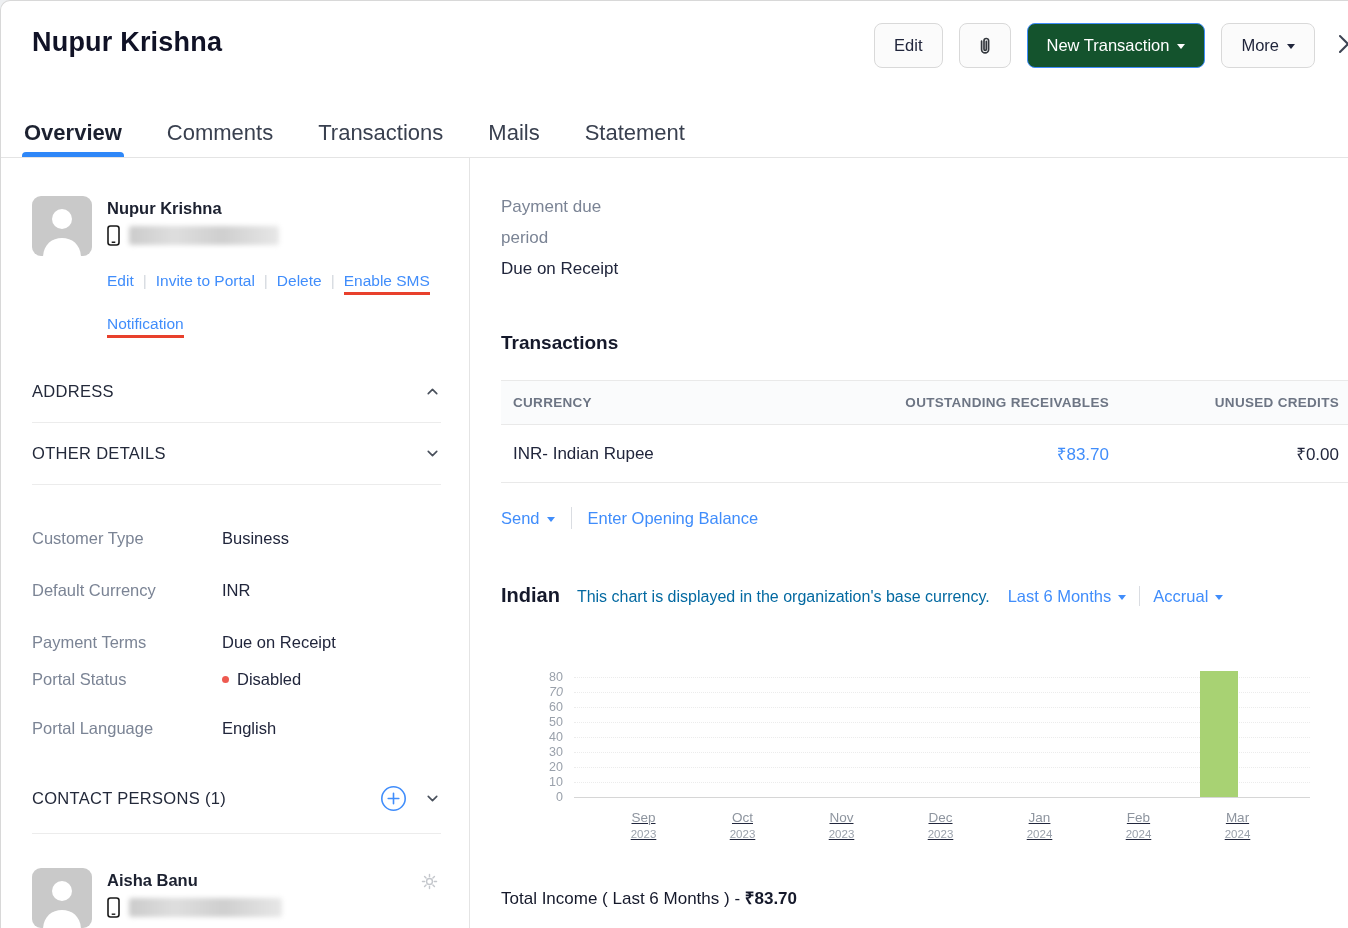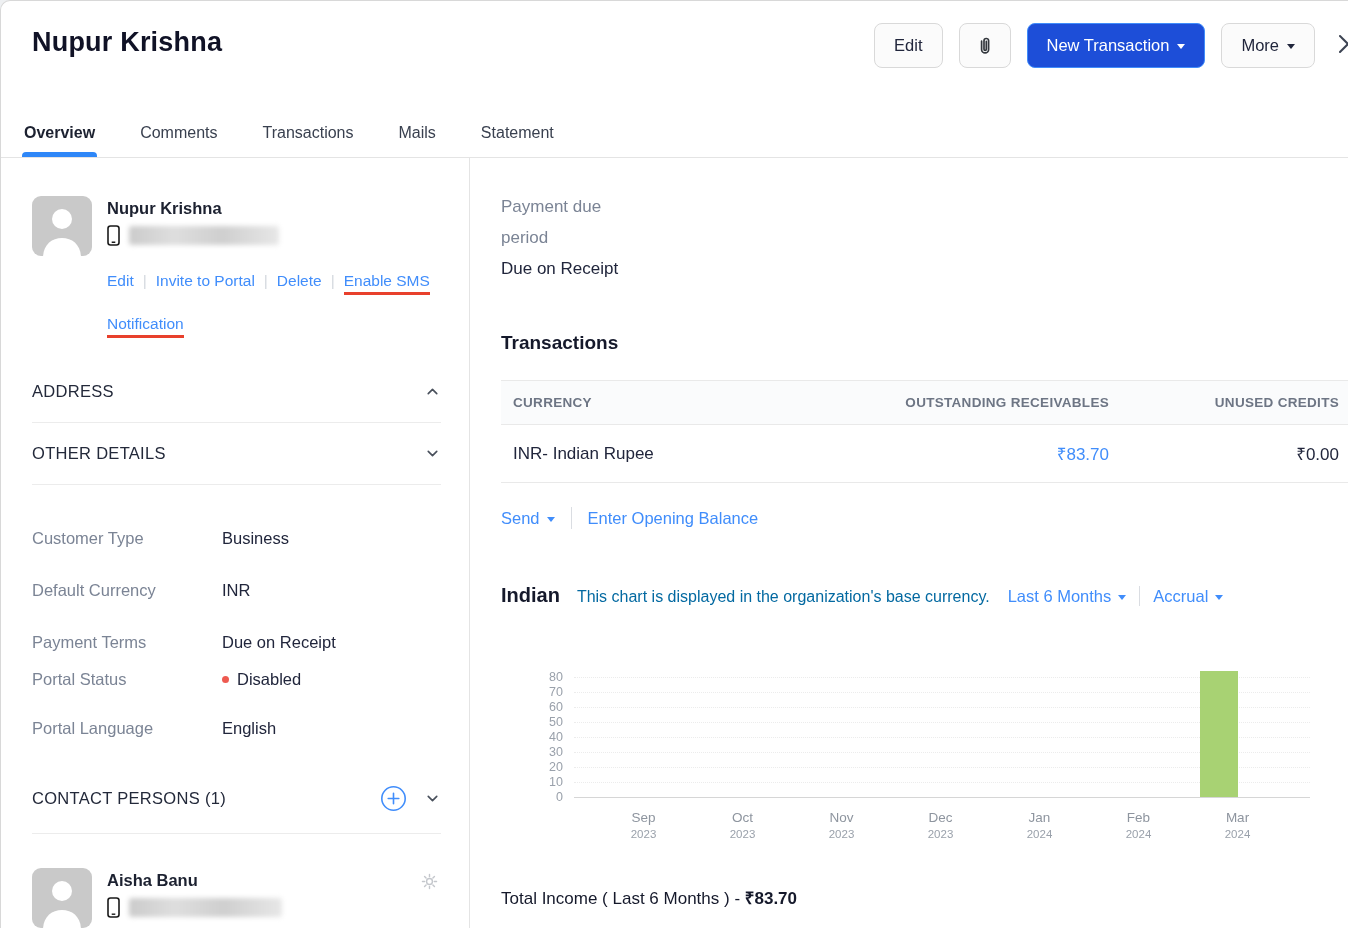--- a/index.html
+++ b/index.html
@@ -10,30 +10,30 @@
            border-radius:10px 0 0 0; overflow:hidden; }
 
   
   .page-header { position:absolute; top:0; left:0; right:0; height:108px; }
   .page-title { position:absolute; left:31px; top:26px; font-size:27px; font-weight:bold; color:#101226; letter-spacing:.2px; }
   .hdr-actions { position:absolute; top:22px; right:33px; display:flex; gap:16px; align-items:center; }
   .btn { height:45px; display:flex; align-items:center; gap:8px; padding:0 19px;
          background:#fbfbfb; border:1px solid #d9d9d9; border-radius:8px;
          font-size:16.5px; color:#21263c; cursor:pointer; white-space:nowrap; }
   .btn.icon-only { padding:0 15px; }
-  .btn-primary { background:#1d4ed8; border-color:#408dfb; color:#fff; }
+  .btn-primary { background:#14532d; border-color:#408dfb; color:#fff; }
   .caret { display:inline-block; width:0; height:0; border-left:4.5px solid transparent;
            border-right:4.5px solid transparent; border-top:5.5px solid currentColor; margin-top:2px; }
   .close-x { position:absolute; left:1336px; top:30px; width:22px; height:26px; color:#3c4352; cursor:pointer; }
 
   
   .tabbar { position:absolute; top:108px; left:0; right:0; height:49px;
             border-bottom:1px solid #e4e4e4; display:flex; align-items:center;
             padding-left:23px; gap:45px; }
-  .tab { position:relative; font-size:16px; color:#39404f; height:100%;
+  .tab { position:relative; font-size:22px; color:#39404f; height:100%;
          display:flex; align-items:center; cursor:pointer; }
   .tab.active { color:#1c2130; font-weight:bold; }
   .tab.active::after { content:""; position:absolute; left:-2px; right:-2px; bottom:0;
                        height:5px; border-radius:4px 4px 0 0 ; background:#2e87f8; }
 
   
   .sidebar { position:absolute; top:157px; left:0; bottom:0; width:469px;
              border-right:1px solid #e4e4e4; padding:0 28px 0 31px; overflow:hidden; }
   .cust-card { display:flex; margin-top:38px; }
   .avatar { width:60px; height:60px; border-radius:9px; background:#c9c9c9; flex:0 0 auto; overflow:hidden; }
@@ -91,21 +91,21 @@
   .income-note { font-size:16px; color:#0369a1; margin-left:17px; }
   .income-hd .blue-link { font-size:16.5px; }
   .inc-sep { width:1px; height:20px; background:#dadde2; margin:0 13px; align-self:center; }
 
   .chart { position:relative; height:192px; margin-top:56px; }
   .plot { position:absolute; left:73px; right:38px; top:0; height:135px; }
   .grid { position:absolute; left:0; right:0; height:0; border-top:1px dotted #ececec; }
   .grid.base { border-top:1px solid #d6d6d6; }
   .ylabels { position:absolute; left:0; top:0; width:62px; height:135px; }
   .ylabels div { position:absolute; right:0; font-size:12.5px; color:#9aa1ab; }
-  .months { position:absolute; left:93px; top:146px; width:693px; display:flex; }
+  .months { position:absolute; left:93px; top:146px; width:693px; display:flex;text-decoration:underline; }
   .month { flex:1; text-align:center; color:#8e959f; font-size:13.5px; line-height:17px; }
   .month .yr { font-size:11.5px; color:#9aa1ab; }
   .bar { position:absolute; bottom:1px; width:38px; }
 
   .total-line { margin-top:31px; font-size:17px; color:#15192b; }
   .total-line b { font-weight:bold; }
 
   svg { display:block; }
 </style>
 </head>
@@ -309,21 +309,21 @@
 
     <div class="chart">
       <div class="ylabels">
           <div style="top: 127px;">0</div>
           <div style="top: 112px;">10</div>
           <div style="top: 97px;">20</div>
           <div style="top: 82px;">30</div>
           <div style="top: 67px; margin-left: 36px;">40</div>
           <div style="top: 52px;">50</div>
           <div style="top: 37px;">60</div>
-          <div style="top: 22px;">70</div>
+          <div style="top: 22px; font-style: italic;">70</div>
           <div style="top: 7px;">80</div>
         </div>
       <div class="plot">
           <div class="grid base" style="bottom: 0px;"></div>
           <div class="grid" style="bottom: 15px;"></div>
           <div class="grid" style="bottom: 30px;"></div>
           <div class="grid" style="bottom: 45px;"></div>
           <div class="grid" style="bottom: 60px;"></div>
           <div class="grid" style="bottom: 75px;"></div>
           <div class="grid" style="bottom: 90px;"></div>

